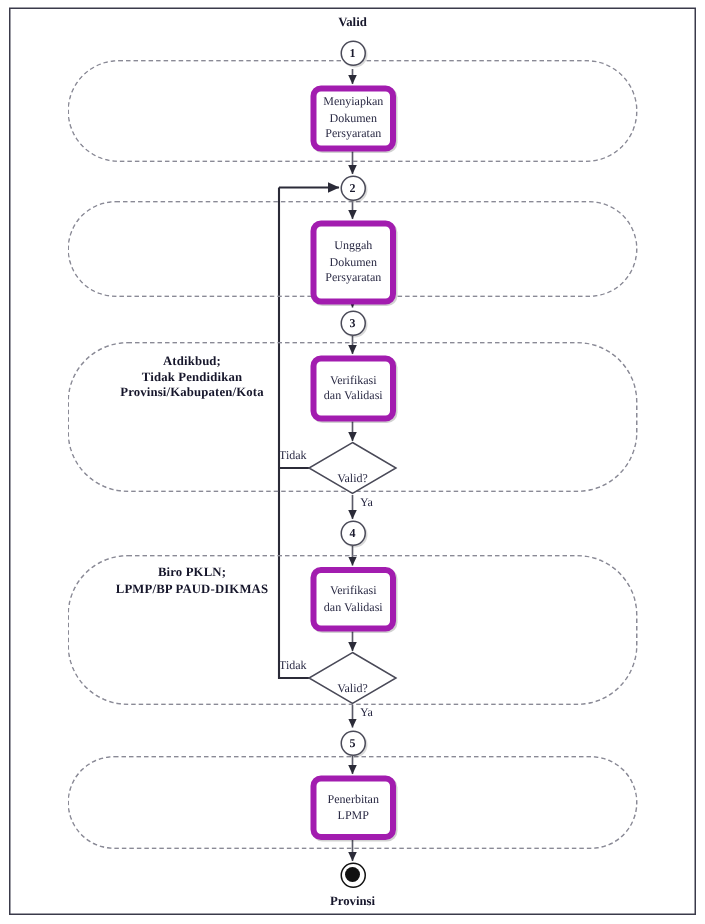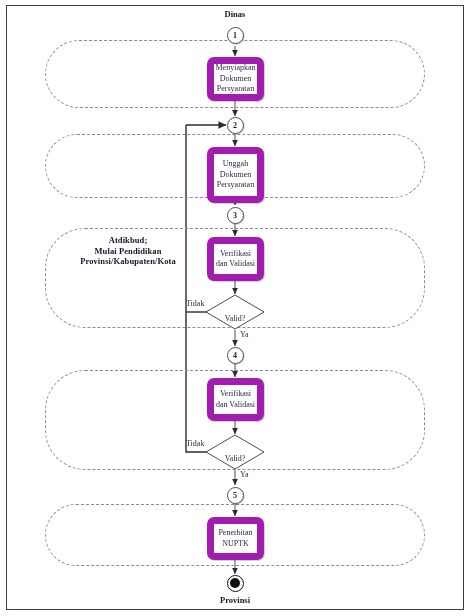--- a/index.html
+++ b/index.html
@@ -42,21 +42,21 @@
     font-size:8.5px;
     line-height:10.5px;
     text-align:center;
     color:#16162b;
     white-space:pre-line;
     letter-spacing:.1px;
   }
   
   .proc{
     position:absolute;
-    border:7px solid #a21caf;
+    border:4px solid #a21caf;
     border-radius:7px;
     background:#fff;
     box-sizing:border-box;
     display:flex;align-items:center;justify-content:center;
     font-size:8px;
     line-height:10.5px;
     text-align:center;
     color:#2a2a44;
     white-space:pre-line;
     box-shadow:1px 1px 0 rgba(0,0,0,.18);
@@ -164,28 +164,30 @@
       <path d="M 186,125 L 226,125" marker-end="url(#ah)"></path>
     </g>
   </svg>
 
   <div class="lane" style="left:45px;top:40px;width:380px;height:68px;"></div>
 
   <div class="lane" style="left:45px;top:134px;width:380px;height:64px;"></div>
 
   <div class="lane" style="left:45px;top:228px;width:380px;height:100px;"></div>
   <div class="lane-label" style="left:48px;top:235px;width:160px;">Atdikbud;
-Mulai Pendidikan
+Tidak Pendidikan
 Provinsi/Kabupaten/Kota</div>
 
   <div class="lane" style="left:45px;top:370px;width:380px;height:100px;"></div>
+  <div class="lane-label" style="left:48px;top:376px;width:160px;">Biro PKLN;
+LPMP/BP PAUD-DIKMAS</div>
 
   <div class="lane" style="left:45px;top:504px;width:380px;height:62px;"></div>
 
-  <div class="cap" style="left:205px;top:9px;width:60px;">Dinas</div>
+  <div class="cap" style="left:205px;top:9px;width:60px;">Valid</div>
   <div class="conn" style="left:226.5px;top:27px;">
     <span>1</span>
   </div>
 
   <div class="proc" style="left:207px;top:57px;width:57px;height:44px;">
     <span>Menyiapkan
 Dokumen
 Persyaratan</span>
   </div>
 
@@ -234,19 +236,19 @@
   </div>
   <div class="edge-label" style="left:186px;top:439px;">Tidak</div>
   <div class="edge-label" style="left:240px;top:470px;">Ya</div>
 
   <div class="conn" style="left:226.5px;top:487px;">
     <span>5</span>
   </div>
 
   <div class="proc" style="left:207px;top:517px;width:57px;height:43px;">
     <span>Penerbitan
-NUPTK</span>
+LPMP</span>
   </div>
 
   <div class="endnode" style="left:226.5px;top:575px;"></div>
   <div class="cap" style="left:205px;top:595px;width:60px;">Provinsi</div>
 
 </div>
 
 </body></html>

